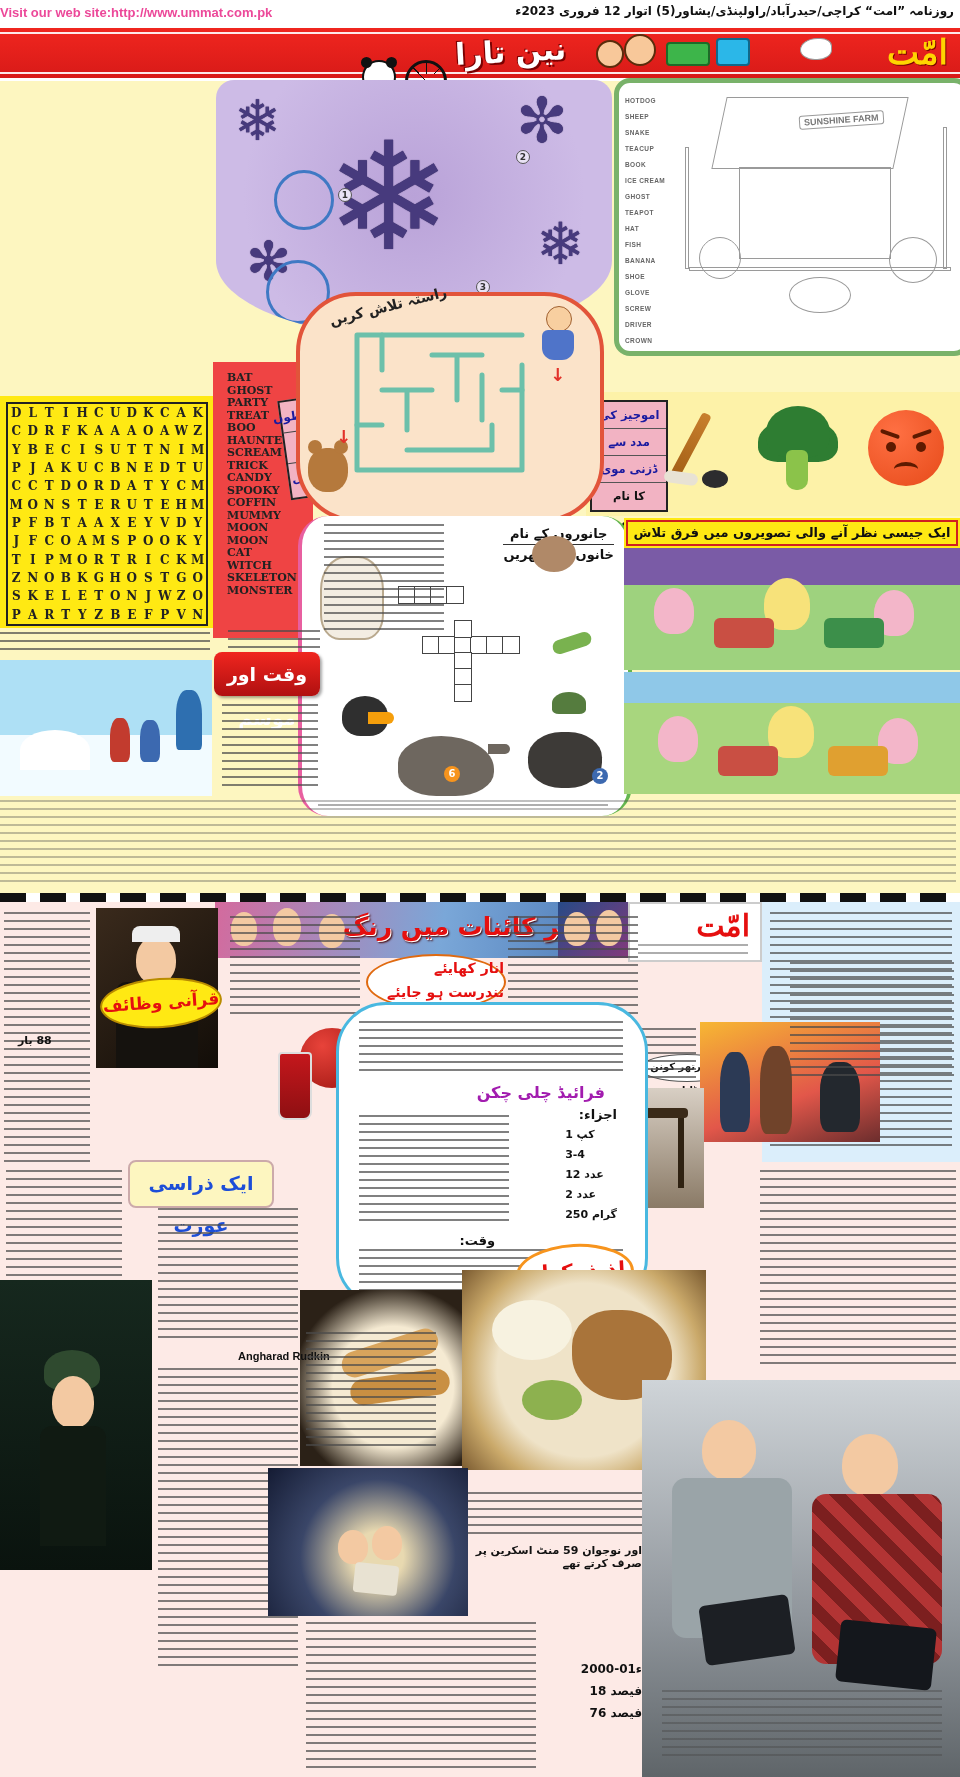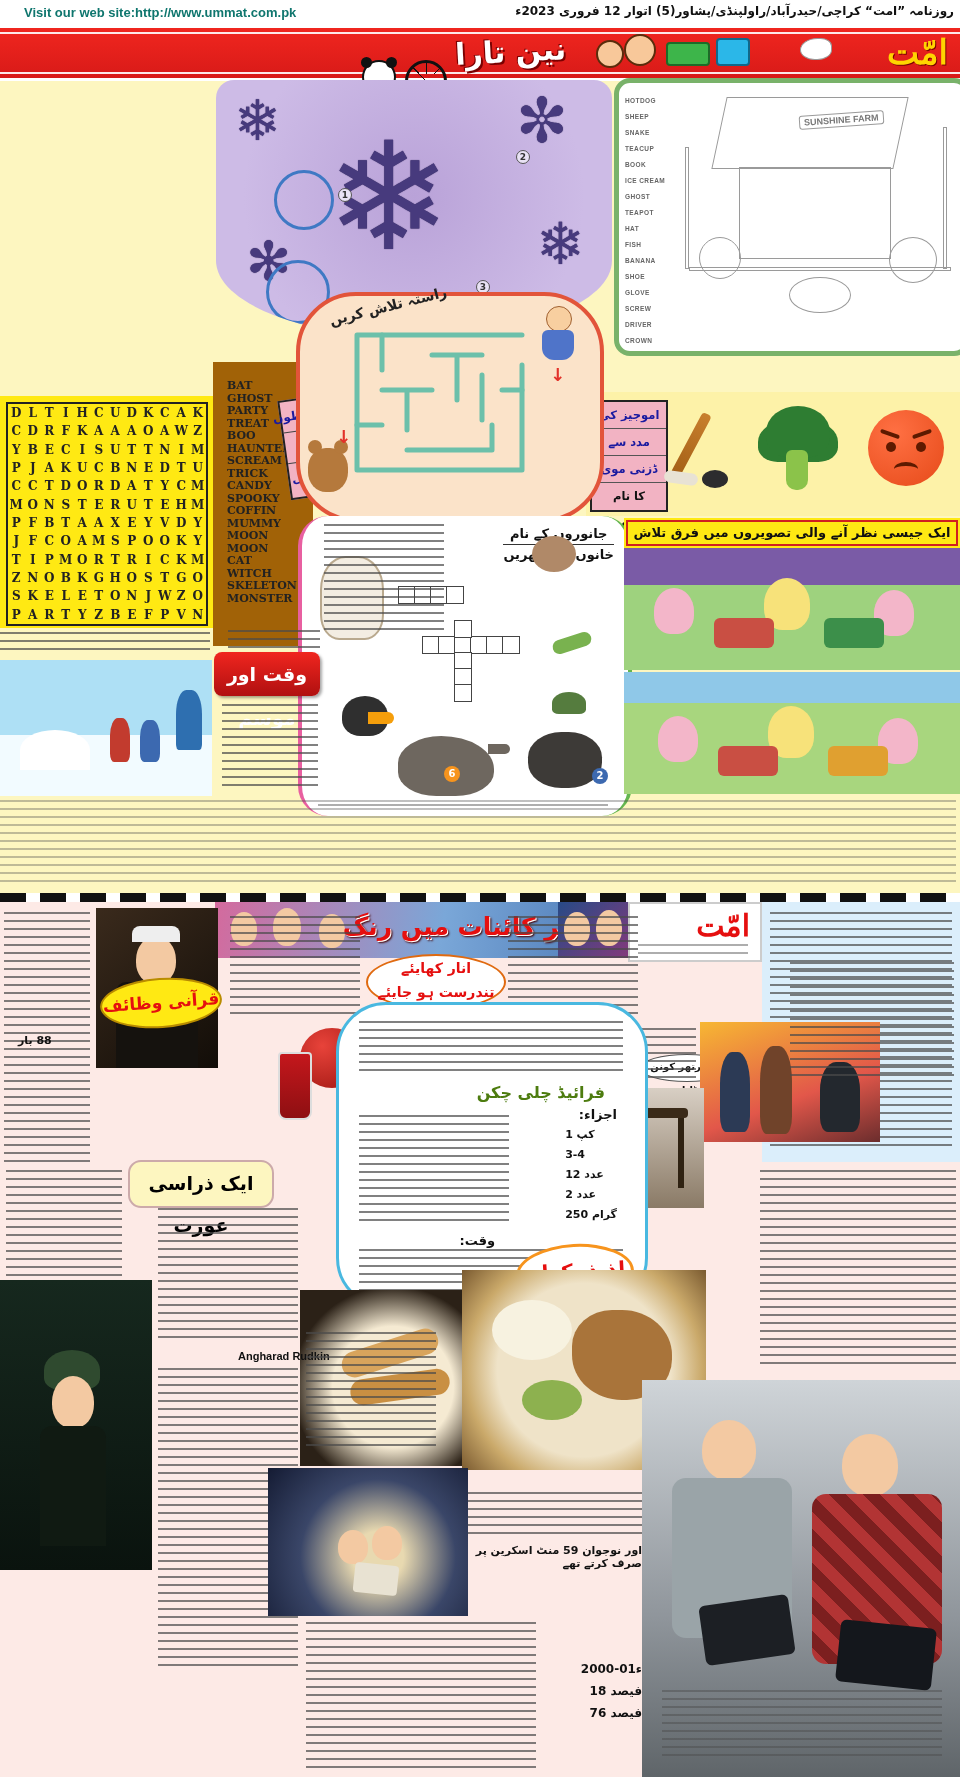--- a/index.html
+++ b/index.html
@@ -5,21 +5,21 @@
   html,body{margin:0;padding:0;background:#888;}
   #page{position:relative;width:960px;height:1777px;margin:0 auto;background:#fdf6c0;overflow:hidden;
         font-family:"DejaVu Sans",sans-serif;}
   .abs{position:absolute;}
   .rtl{direction:rtl;}
   
   .txt{background:repeating-linear-gradient(to bottom,#4a4a4a 0 1.6px,transparent 1.6px 8px);opacity:.7;}
   .txt.light{opacity:.45;}
   
   #topbar{left:0;top:0;width:960px;height:28px;background:#fff;border-bottom:1px solid #ddd;}
-  #site-url{left:24px;top:5px;font:bold 13px "Liberation Sans",sans-serif;color:#0f766e;}
+  #site-url{left:0;top:5px;font:bold 13px "Liberation Sans",sans-serif;color:#ec4899;}
   #dateline{right:6px;top:4px;font:bold 12px "DejaVu Sans",sans-serif;color:#111;}
   
   #masthead{left:0;top:28px;width:960px;height:50px;background:linear-gradient(#f0261f,#d81a18);border-bottom:3px solid #fff;}
   .mh-stripe{position:absolute;left:0;width:100%;height:2px;background:#fff;opacity:.9;}
   #mh-title{left:455px;top:6px;font:bold 30px "DejaVu Sans",sans-serif;color:#fff;
             text-shadow:2px 2px 0 #7a0000, -1px -1px 0 #7a0000;transform:rotate(-3deg);}
   #mh-brand{right:12px;top:4px;font:bold 34px "DejaVu Serif",serif;color:#ffd400;
             text-shadow:1px 1px 0 #7a0000;}
   .panda{left:362px;top:32px;width:30px;height:30px;background:#fff;border-radius:50%;border:2px solid #111;}
   .panda:before,.panda:after{content:"";position:absolute;top:-5px;width:11px;height:11px;background:#111;border-radius:50%;}
@@ -35,21 +35,21 @@
       border-radius:8px;color:#fff;font:bold 21px "DejaVu Sans",sans-serif;text-align:center;line-height:34px;
       box-shadow:2px 2px 3px rgba(0,0,0,.4);}
   #story-art{left:0;top:118px;width:213px;height:176px;background:linear-gradient(#bfe3f7 0 40%,#9ed27e 40% 100%);overflow:hidden;}
   .figure{position:absolute;border-radius:40% 40% 20% 20%;}
   #story-arc{left:0;top:292px;width:213px;height:26px;background:#8a63b0;border-radius:0 0 100% 100%/0 0 100% 100%;}
   
   #ws-panel{left:0;top:396px;width:213px;height:232px;background:#ffe913;}
   #ws-grid{left:6px;top:6px;width:198px;height:220px;background:#ffe913;border:2px solid #222;
            display:grid;grid-template-columns:repeat(12,1fr);align-content:space-around;}
   .ws-cell{font:bold 12px "DejaVu Serif",serif;color:#222;text-align:center;}
-  #ws-words{left:213px;top:362px;width:100px;height:266px;background:#a16207;padding-top:18px;}
+  #ws-words{left:213px;top:362px;width:100px;height:266px;background:#ef4444;padding-top:10px;}
   .ws-word{display:block;font:bold 11px "DejaVu Serif",serif;color:#222;line-height:12.5px;padding-left:14px;}
   #ws-label{left:284px;top:398px;width:34px;height:96px;background:#f2b3c3;border:2px solid #222;transform:rotate(-8deg);}
   #ws-label div{font:bold 12px "DejaVu Sans",sans-serif;color:#1a1aa0;text-align:center;border-bottom:1px solid #444;line-height:30px;}
   #ws-label div:last-child{border-bottom:none;}
   
   #snow-panel{left:216px;top:80px;width:396px;height:258px;background:radial-gradient(circle at 50% 45%,#b9a2d8,#cdbbe6 70%);
       border-radius:18px 18px 50% 50%/18px 18px 30% 30%;overflow:hidden;}
   .flake{position:absolute;color:#473a7d;text-shadow:0 0 1px #2f2557;}
   .flake-ring{position:absolute;border:3px solid #3f79c4;border-radius:50%;}
   .flake-num{position:absolute;font:bold 9px "DejaVu Sans",sans-serif;color:#333;border:1px solid #555;border-radius:50%;
@@ -120,43 +120,43 @@
   #sec2-brand{left:628px;top:0;width:130px;height:56px;background:#fff;border:2px solid #ccc;}
   #sec2-brand span{position:absolute;right:10px;top:4px;font:bold 30px "DejaVu Serif",serif;color:#e50f0f;}
   #faces-art{left:558px;top:0;width:70px;height:56px;background:linear-gradient(135deg,#274a86,#833a7c);}
   .face{position:absolute;background:#f3c9a2;border-radius:50% 50% 45% 45%;}
   #sec2-rightcol{left:762px;top:0;width:198px;height:260px;background:#dbeefb;}
   
   #quran-photo{left:96px;top:6px;width:122px;height:160px;background:linear-gradient(140deg,#3a2a1c,#120d08);overflow:hidden;}
   #quran-oval{left:100px;top:76px;width:118px;height:46px;background:#ffe913;border:2px solid #b98c00;border-radius:50%;
       transform:rotate(-4deg);color:#e50f0f;font:bold 17px "DejaVu Sans",sans-serif;text-align:center;line-height:44px;}
   
-  #pome-oval{left:366px;top:52px;width:136px;height:52px;background:#fff;border:2px solid #e06a10;border-radius:50%;text-align:center;}
+  #pome-oval{left:366px;top:52px;width:136px;height:52px;background:#fff;border:2px solid #e06a10;border-radius:50%;text-align:right;}
   #pome-oval div{font:bold 14px "DejaVu Sans",sans-serif;color:#e50f0f;line-height:24px;}
   .pome{position:absolute;background:radial-gradient(circle at 35% 30%,#e8433a,#9c1410);border-radius:50%;}
   .juice{position:absolute;background:linear-gradient(#c4171c,#8e0f12);border-radius:4px 4px 8px 8px;border:2px solid #ddd;}
   
   #sher-box{left:648px;top:58px;width:134px;height:62px;background:#ffe913;border:2px solid #c9a800;border-radius:8px;text-align:center;}
   #sher-box div{font:bold 15px "DejaVu Sans",sans-serif;color:#e50f0f;line-height:28px;}
   #sher-author{left:640px;top:152px;width:92px;height:26px;background:#fff;border:1.5px solid #555;border-radius:50%;
       font:bold 10px "DejaVu Sans",sans-serif;color:#111;text-align:center;line-height:24px;}
   #sher-art{left:700px;top:120px;width:180px;height:120px;background:linear-gradient(160deg,#f7b733,#e2574a 60%,#6b2d2d);overflow:hidden;}
   #stool-photo{left:616px;top:186px;width:88px;height:120px;background:linear-gradient(#d8cfc4,#8a7a66);}
   
   #recipe-cloud{left:336px;top:100px;width:306px;height:300px;background:#fff;border:3px solid #49b8e0;border-radius:50px;}
-  #recipe-title{right:40px;top:78px;font:bold 16px "DejaVu Sans",sans-serif;color:#4d7c0f;}
+  #recipe-title{right:40px;top:78px;font:bold 16px "DejaVu Sans",sans-serif;color:#a21caf;}
   .label-bold{font:bold 13px "DejaVu Sans",sans-serif;color:#111;}
   .qty-list span{display:block;font:bold 11px "DejaVu Sans",sans-serif;color:#111;line-height:20px;text-align:left;}
   #dish-banner{left:516px;top:342px;width:112px;height:52px;background:#fff;border:3px solid #f7941d;border-radius:50%;
       color:#e50f0f;font:bold 20px "DejaVu Sans",sans-serif;text-align:center;line-height:48px;transform:rotate(-3deg);}
   
   .photo{position:absolute;overflow:hidden;}
   
-  #lw-banner{left:128px;top:258px;width:142px;height:44px;background:#fdf6c0;border:2px solid #caa;border-radius:13px;
-      color:#000000;font:bold 19px "DejaVu Sans",sans-serif;text-align:center;line-height:42px;}
+  #lw-banner{left:128px;top:258px;width:142px;height:44px;background:#fdf6c0;border:2px solid #caa;border-radius:8px;
+      color:#1d4ed8;font:bold 19px "DejaVu Sans",sans-serif;text-align:center;line-height:42px;}
   #lw-author{left:238px;top:448px;font:bold 11px "Liberation Sans",sans-serif;color:#111;}
   #portrait{left:0;top:378px;width:152px;height:290px;background:linear-gradient(#16281e,#0a130e);overflow:hidden;}
   
   #st-banner{left:452px;top:538px;width:190px;height:44px;background:#ffe913;border:2px solid #c9a800;border-radius:10px;
       color:#e50f0f;font:bold 18px "DejaVu Sans",sans-serif;text-align:center;line-height:42px;}
   #st-phrase{left:452px;top:642px;width:190px;font:bold 11px "DejaVu Sans",sans-serif;color:#111;text-align:right;}
   #st-stats span{display:block;font:bold 12px "DejaVu Sans",sans-serif;color:#111;line-height:22px;text-align:right;}
   #babies-photo{left:268px;top:566px;width:200px;height:148px;background:radial-gradient(circle at 55% 60%,#e8d9b0 0 18%,#3a4668 55%,#141b33);}
   #tablets-photo{left:642px;top:478px;width:318px;height:397px;background:linear-gradient(#cfd4d8,#9aa0a6 60%,#6f7articles5 100%);}
 </style>

